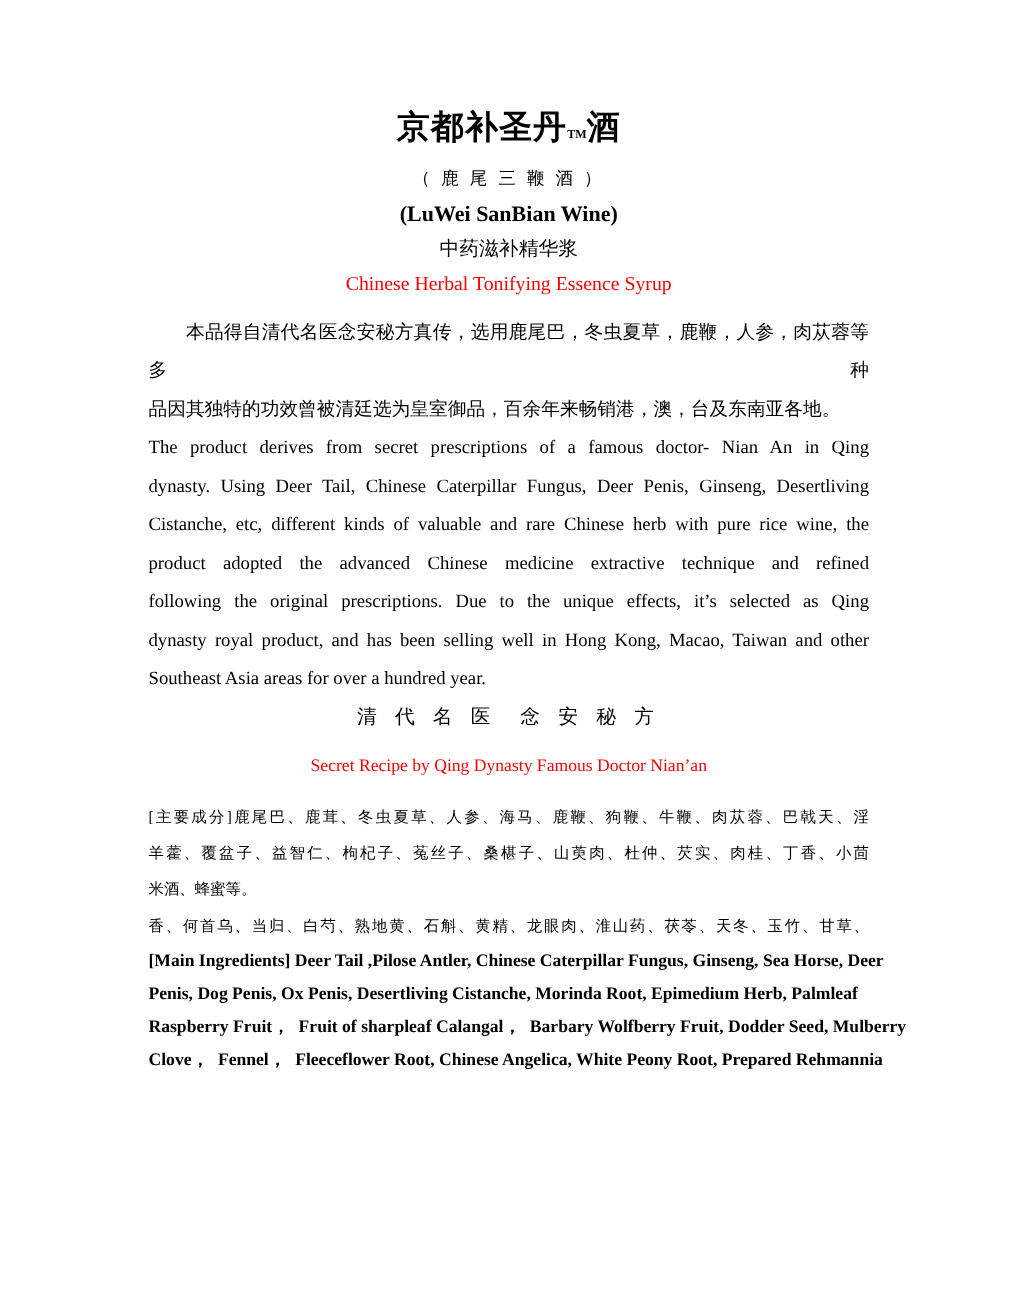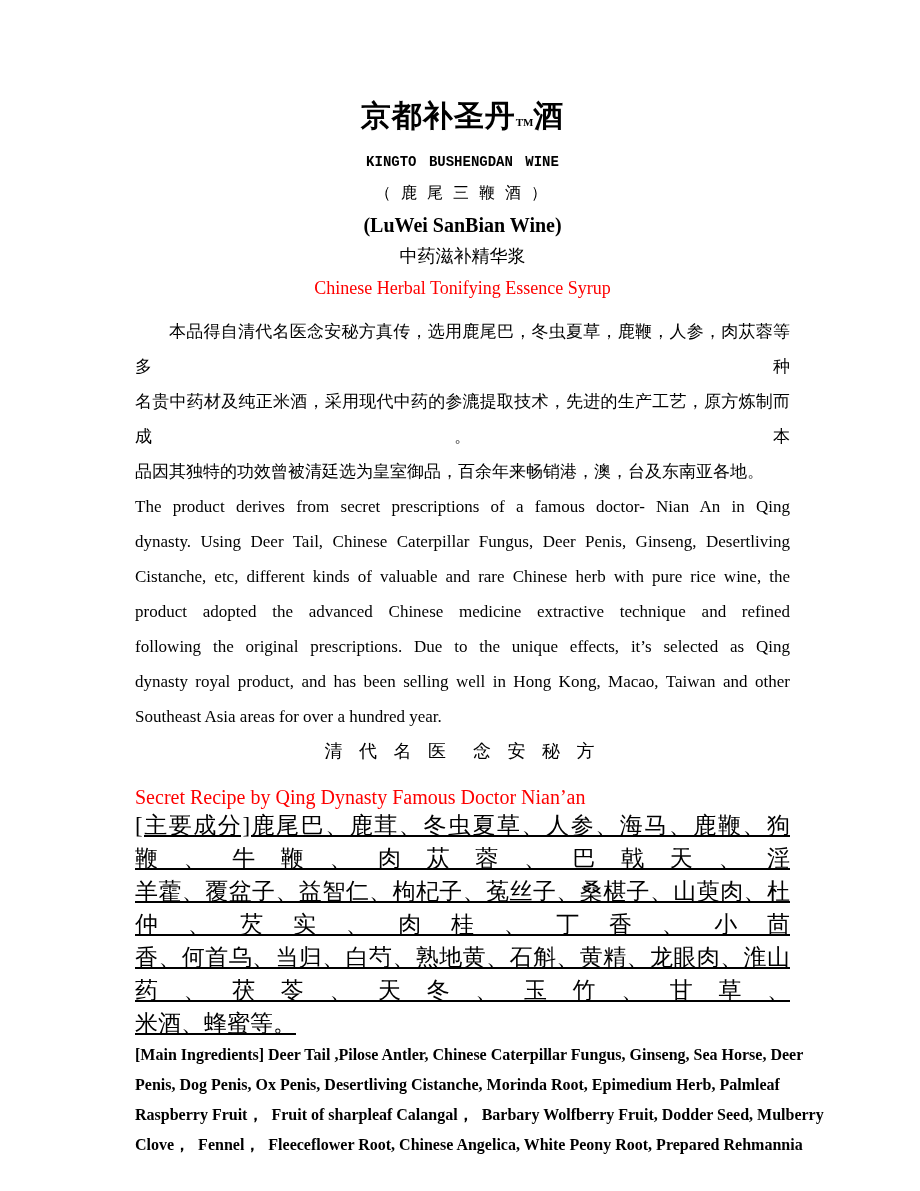--- a/index.html
+++ b/index.html
@@ -90,28 +90,29 @@
 
   .recipe-cn {
     font-size: 18px;
     line-height: 35px;
     letter-spacing: 6px;
     text-align: center;
     white-space: pre;
   }
   .recipe-en {
     margin-top: 16px;
-    font-size: 20px;
+    font-size: 16px;
     line-height: 24px;
     color: var(--accent-red);
+    text-align: center;
   }
 
   .ing-cn {
-    font-size: 23px;
-    text-decoration: underline;
+    margin-top: 18px;
+    font-size: 14px;
   }
   .ing-cn .bline { line-height: 33px; }
   .ing-en {
     font-size: 16px;
   }
   .ing-en .iline {
     line-height: 30px;
     white-space: pre;
     text-align: left;
     font-weight: bold;
@@ -119,52 +120,50 @@
 </style>
 </head>
 <body>
 
 <div class="page">
 
   <div class="title centered">
     <span>京都补圣丹</span><span class="tm-mark">TM</span><span>酒</span>
   </div>
 
-  <div class="sub-en centered">KINGTO BUSHENGDAN WINE</div>
 
   <div class="alias-cn centered">（ 鹿 尾 三 鞭 酒 ）</div>
 
   <div class="alias-en centered">(LuWei SanBian Wine)</div>
 
   <div class="tagline-cn centered">中药滋补精华浆</div>
 
   <div class="tagline-en centered">Chinese Herbal Tonifying Essence Syrup</div>
 
   <div class="intro">
     <div class="bline indent2">本品得自清代名医念安秘方真传，选用鹿尾巴，冬虫夏草，鹿鞭，人参，肉苁蓉等多种</div>
-    <div class="bline">名贵中药材及纯正米酒，采用现代中药的参漉提取技术，先进的生产工艺，原方炼制而成。本</div>
     <div class="bline last">品因其独特的功效曾被清廷选为皇室御品，百余年来畅销港，澳，台及东南亚各地。</div>
     <div class="bline">The product derives from secret prescriptions of a famous doctor- Nian An in Qing</div>
     <div class="bline">dynasty. Using Deer Tail, Chinese Caterpillar Fungus, Deer Penis, Ginseng, Desertliving</div>
     <div class="bline">Cistanche, etc, different kinds of valuable and rare Chinese herb with pure rice wine, the</div>
     <div class="bline">product adopted the advanced Chinese medicine extractive technique and refined</div>
     <div class="bline">following the original prescriptions. Due to the unique effects, it’s selected as Qing</div>
     <div class="bline">dynasty royal product, and has been selling well in Hong Kong, Macao, Taiwan and other</div>
     <div class="bline last">Southeast Asia areas for over a hundred year.</div>
   </div>
 
   <div class="recipe-cn">清 代 名 医  念 安 秘 方</div>
 
   <div class="recipe-en">Secret Recipe by Qing Dynasty Famous Doctor Nian’an</div>
 
   <div class="ing-cn">
     <div class="bline">[主要成分]鹿尾巴、鹿茸、冬虫夏草、人参、海马、鹿鞭、狗鞭、牛鞭、肉苁蓉、巴戟天、淫</div>
     <div class="bline">羊藿、覆盆子、益智仁、枸杞子、菟丝子、桑椹子、山萸肉、杜仲、芡实、肉桂、丁香、小茴</div>
+    <div class="bline last">米酒、蜂蜜等。</div>
     <div class="bline">香、何首乌、当归、白芍、熟地黄、石斛、黄精、龙眼肉、淮山药、茯苓、天冬、玉竹、甘草、</div>
-    <div class="bline last">米酒、蜂蜜等。</div>
   </div>
 
   <div class="ing-en">
     <div class="iline">[Main Ingredients] Deer Tail ,Pilose Antler, Chinese Caterpillar Fungus, Ginseng, Sea Horse, Deer</div>
     <div class="iline">Penis, Dog Penis, Ox Penis, Desertliving Cistanche, Morinda Root, Epimedium Herb, Palmleaf</div>
     <div class="iline">Raspberry Fruit，  Fruit of sharpleaf Calangal，  Barbary Wolfberry Fruit, Dodder Seed, Mulberry</div>
     <div class="iline">Clove，  Fennel，  Fleeceflower Root, Chinese Angelica, White Peony Root, Prepared Rehmannia</div>
 
   </div>
 

